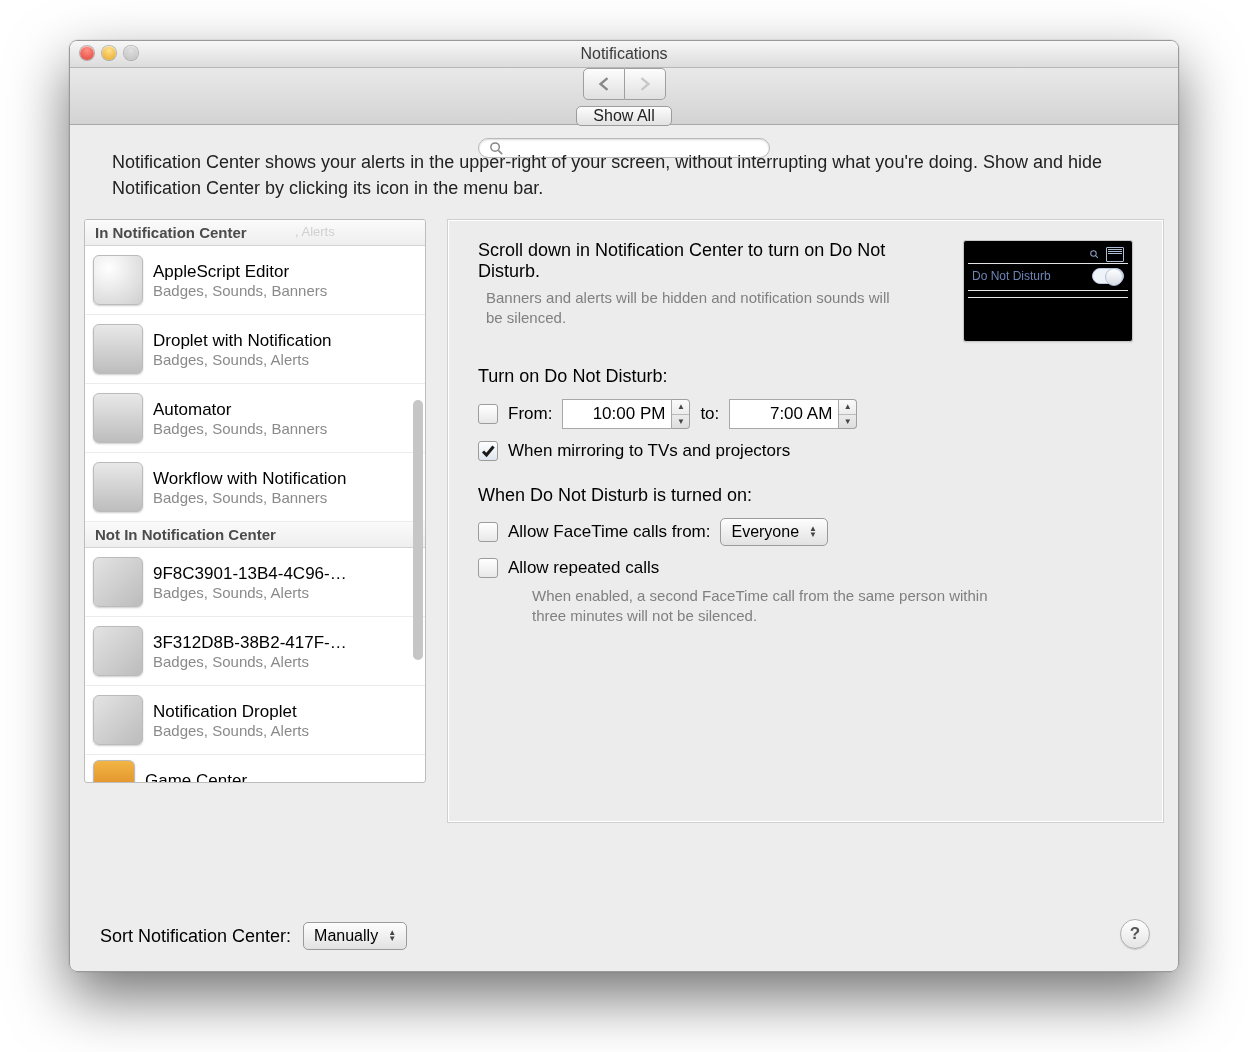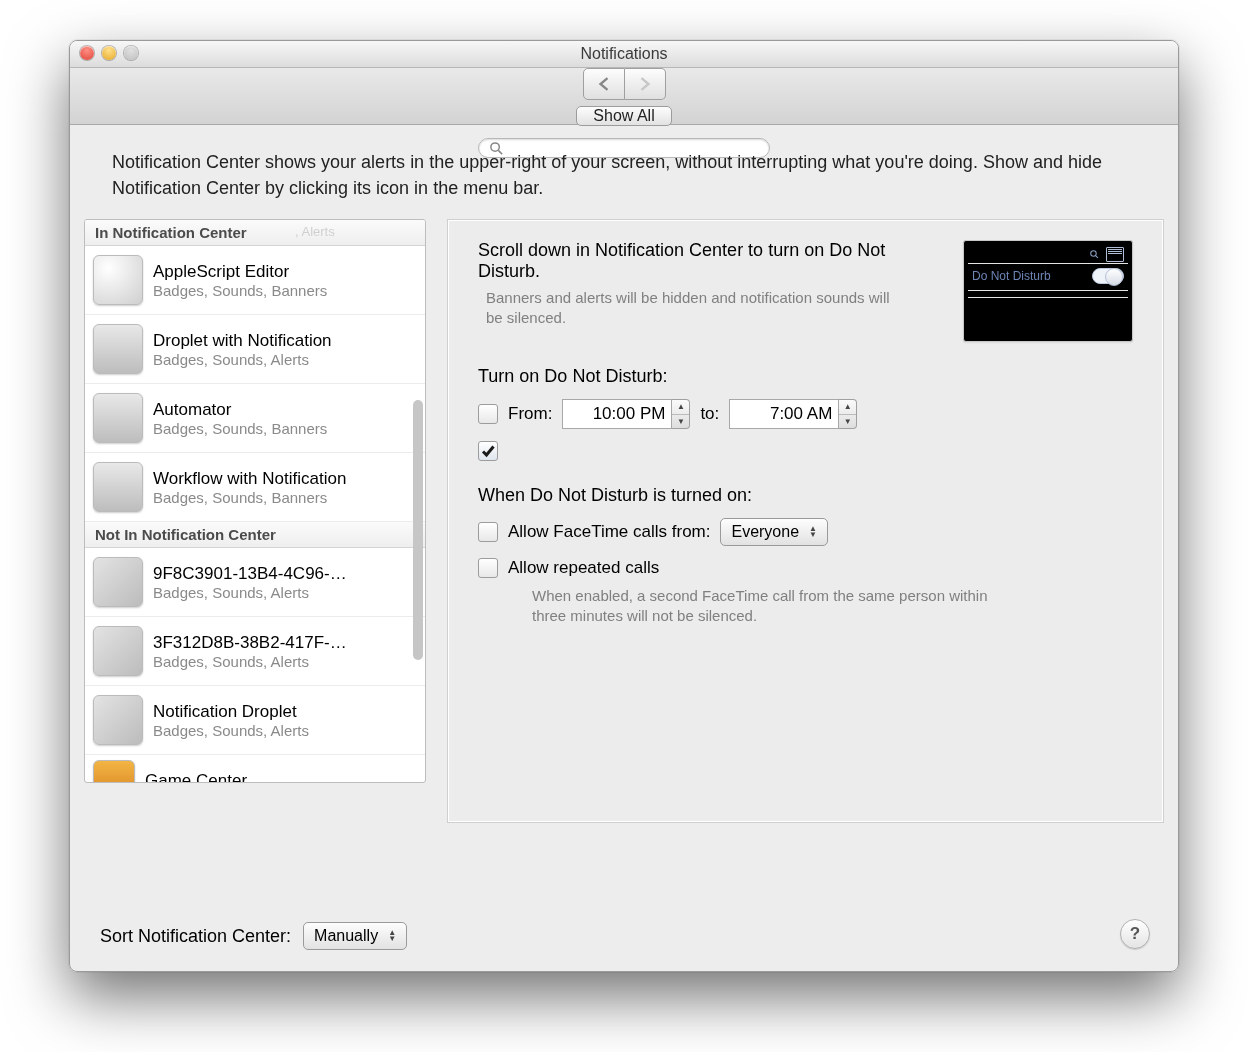--- a/index.html
+++ b/index.html
@@ -336,20 +336,21 @@
             </div>
         </div>
       </div>
 
       <div class="optrow indent">
         <div class="checkbox checked">
           <svg viewBox="0 0 16 16">
               <path d="M3 8.5 L6.5 12 L13.5 3.5"></path>
             </svg>
         </div>
+        <span>When mirroring to TVs and projectors</span>
       </div>
 
       <div class="section-title" style="">When Do Not Disturb is turned on:</div>
 
       <div class="optrow indent">
         <div class="checkbox"></div>
         <span>Allow FaceTime calls from:</span>
         <div class="popup">
           <span>Everyone</span>
           <span class="arrows">

